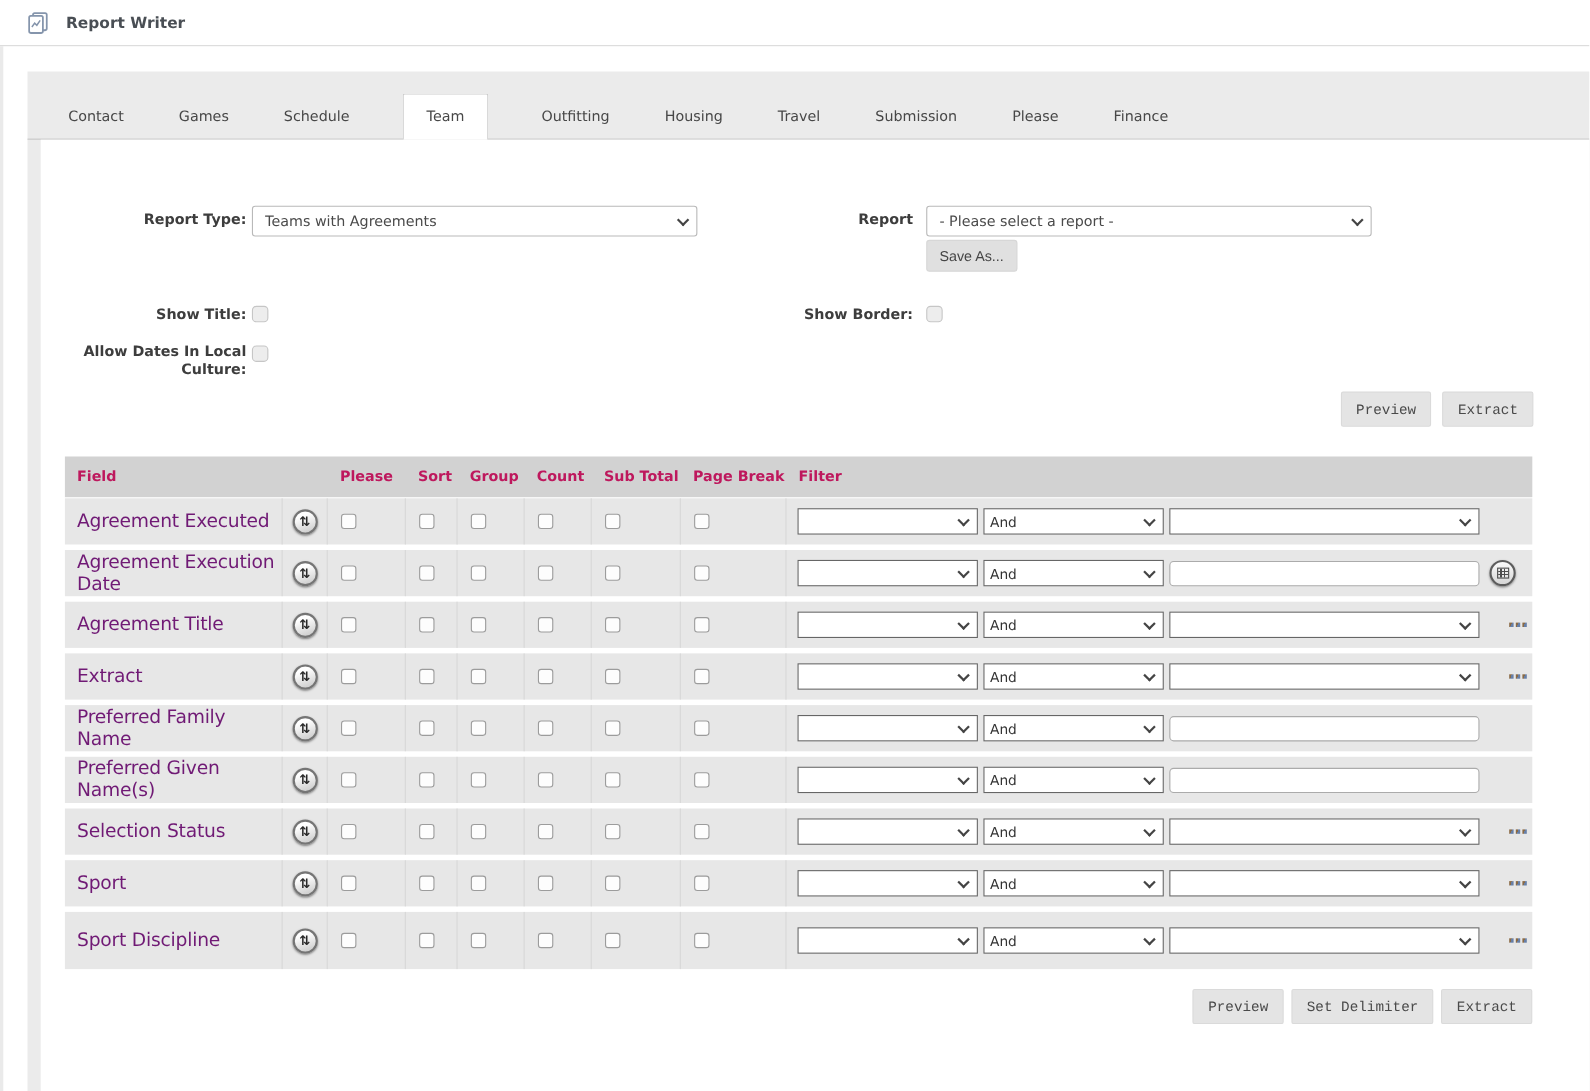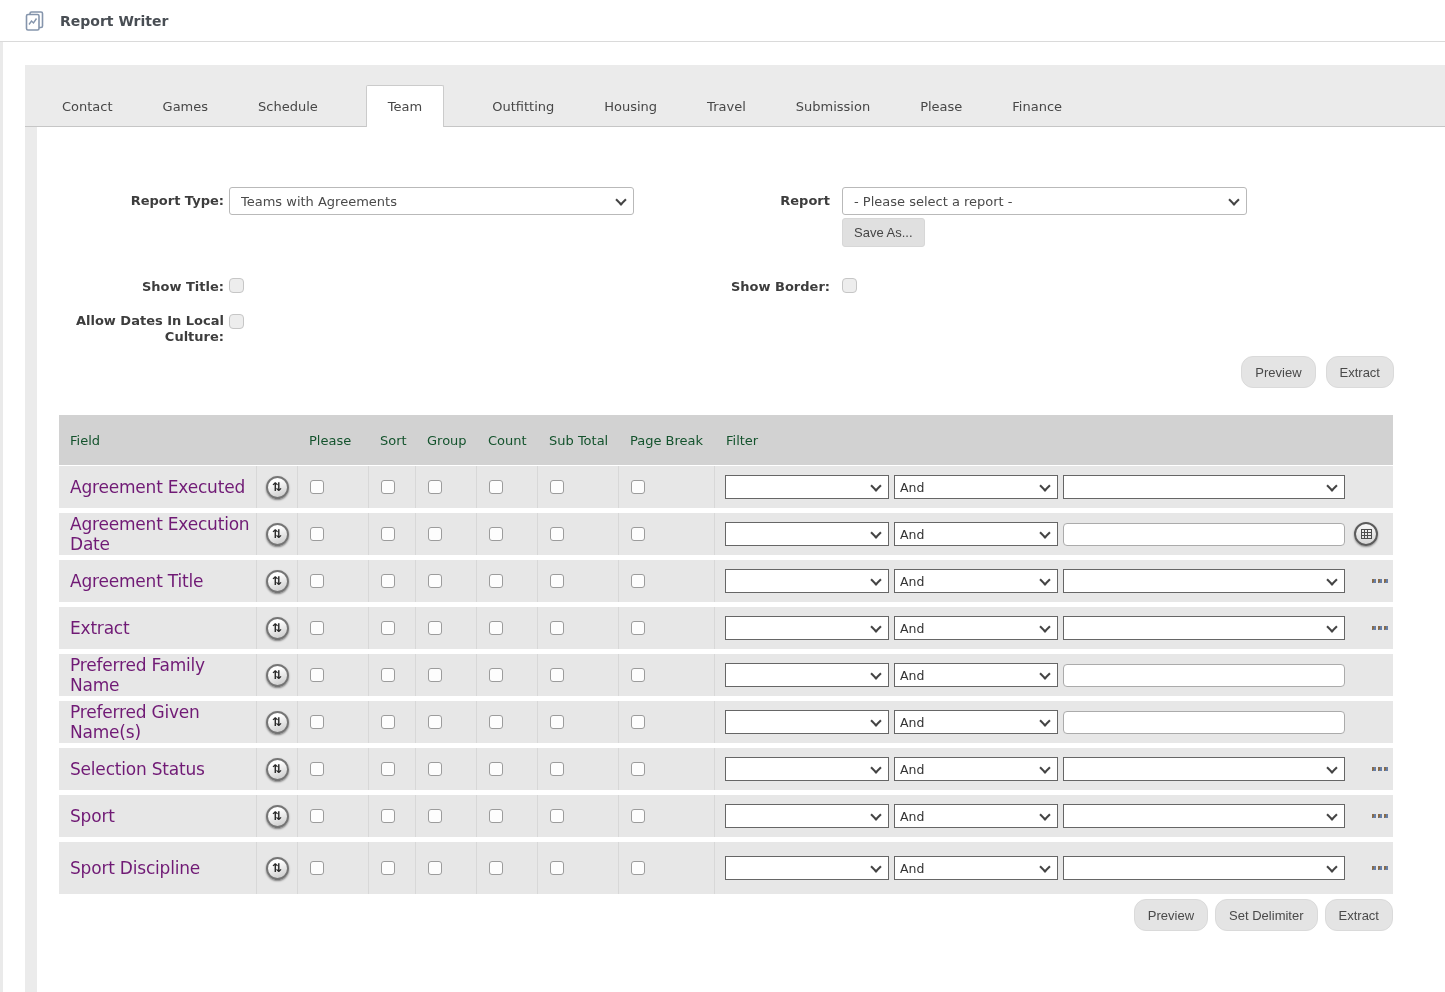--- a/index.html
+++ b/index.html
@@ -40,35 +40,35 @@
   .sel select{appearance:none;-webkit-appearance:none;width:100%;height:100%;
     border:1px solid #666;background:transparent;font-family:"DejaVu Sans",sans-serif;
     font-size:12.5px;color:#333;padding:0 20px 0 5px;border-radius:0;cursor:pointer;}
   .sel::after{content:"";position:absolute;right:9px;top:calc(50% - 5px);
     width:6px;height:6px;border-right:2px solid #444;border-bottom:2px solid #444;
     transform:rotate(45deg);pointer-events:none;}
   .sel.big{position:absolute;height:28px;width:405px;}
   .sel.big select{border:1px solid #b9b9b9;border-radius:3px;font-size:13px;
     color:#4a4a4a;padding-left:11px;}
 
-  .btn{background:#e4e4e4;border:1px solid #dadada;border-radius:12px;height:32px;
-    padding:0 13px;font-family:Liberation Sans, sans-serif;font-size:13px;color:#4a4a4a;cursor:pointer;}
+  .btn{background:#e4e4e4;border:1px solid #dadada;border-radius:2px;height:32px;
+    padding:0 13px;font-family:Liberation Mono, monospace;font-size:13px;color:#4a4a4a;cursor:pointer;}
   .saveas{position:absolute;left:805px;top:91px;height:29px;background:#e0e0e0;
     border:1px solid #d7d7d7;border-radius:3px;padding:0 11px;font-size:13px;color:#454545;cursor:pointer;}
 
   .cbx{appearance:none;-webkit-appearance:none;position:absolute;width:15px;height:15px;
     border:1px solid #c6c6c6;border-radius:4px;background:#ededed;margin:0;cursor:pointer;}
 
   .top-actions{position:absolute;top:229px;right:51px;display:flex;gap:10px;}
   .bottom-actions{position:absolute;top:772px;right:52px;display:flex;gap:7px;}
 
   
   .ftable{position:absolute;left:22px;top:288px;width:1334px;}
   .thead,.trow{display:grid;grid-template-columns:197px 41px 71px 47px 61px 61px 81px 96px 1fr;}
-  .thead{height:50px;background:#d2d2d2;align-items:center;font-size:13px;color:#14532d;}
+  .thead{height:37px;background:#d2d2d2;align-items:center;font-size:13px;color:#be185d;font-weight:bold;}
   .thead>div{padding-left:12px;}
   .thead>div:first-child{padding-left:11px;}
   .trow{height:42px;background:#e7e7e7;align-items:stretch;margin-top:5px;}
   .trow.first{margin-top:1px;}
   .trow.last{height:52px;}
   .cell{height:100%;display:flex;align-items:center;}
   .cell+.cell{border-left:1px solid #d8d8d8;}
   .field-cell{padding-left:11px;font-size:17px;color:#701a75;letter-spacing:-0.2px;}
   .icon-cell{justify-content:center;}
   .cb-cell{padding-left:12px;}

